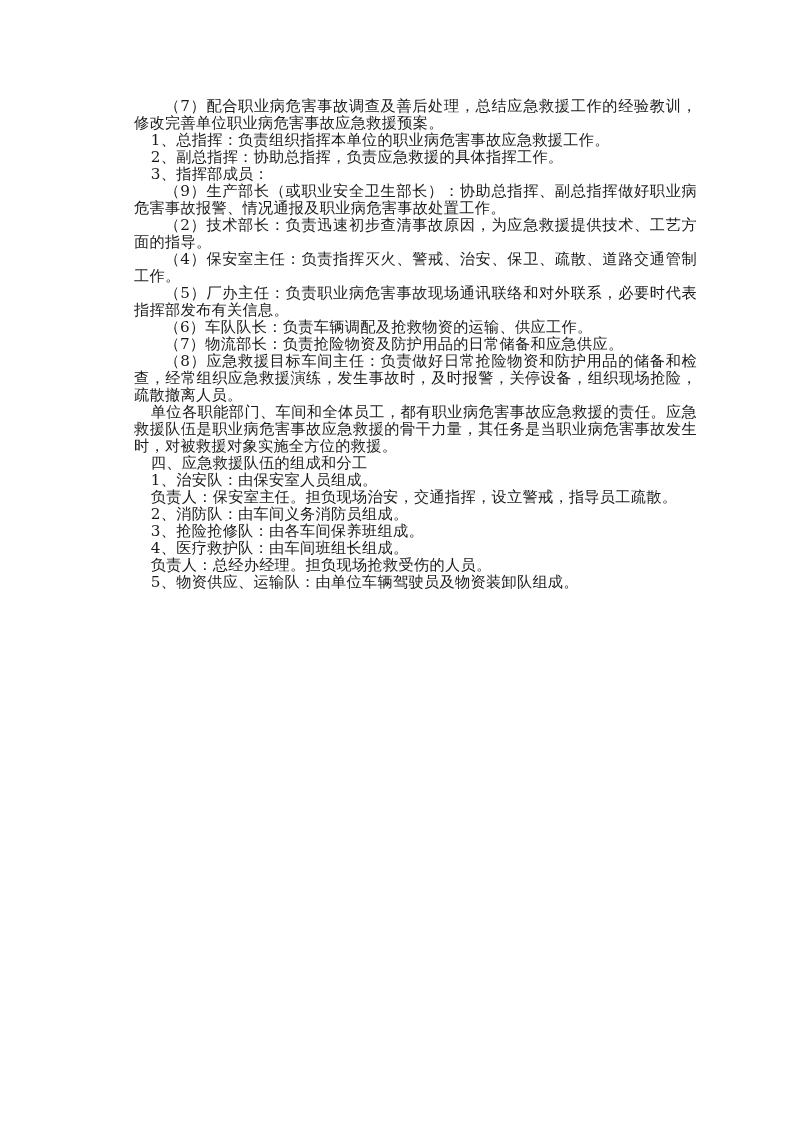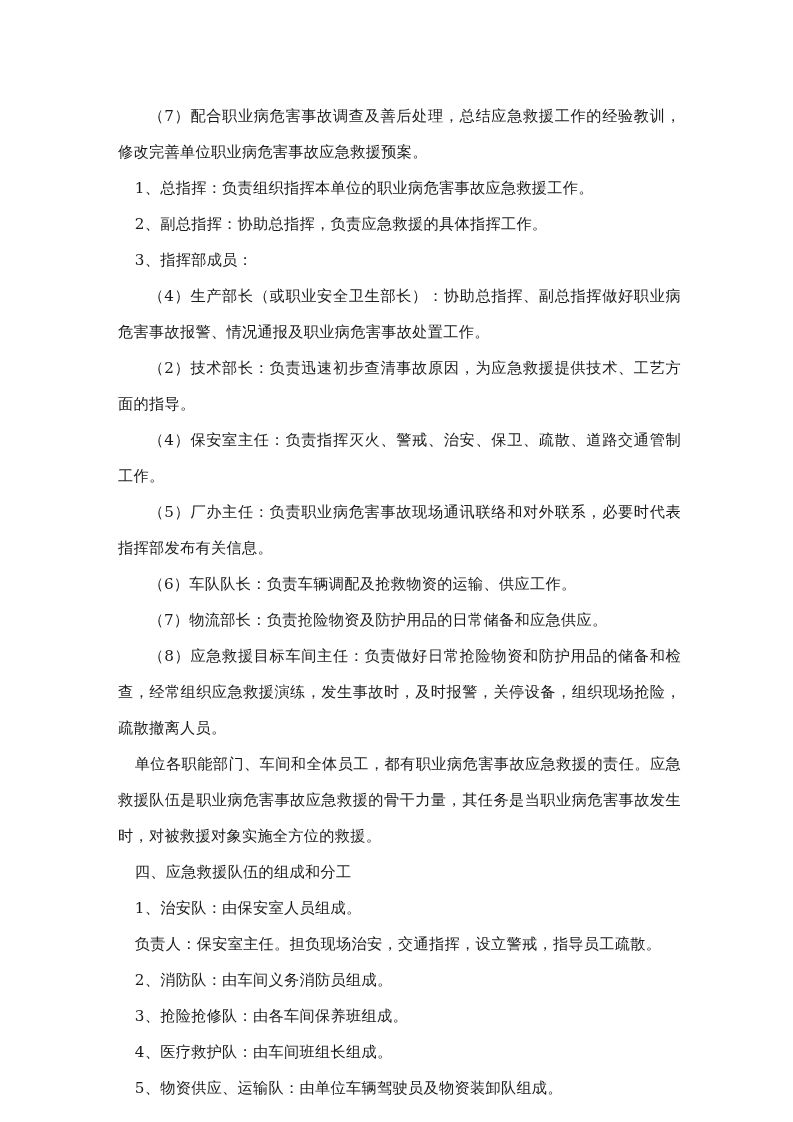--- a/index.html
+++ b/index.html
@@ -1,51 +1,52 @@
 <!DOCTYPE html>
 <html><head>
 <meta charset="utf-8">
 <style>
   html, body { margin: 0; padding: 0; background: #ffffff; }
   body { width: 793px; height: 1122px; position: relative; overflow: hidden; }
   .page {
     position: absolute;
-    left: 118px;
+    left: 134px;
     top: 98px;
     width: 563px;
     font-family: "DejaVu Serif", "Liberation Serif", serif;
     font-size: 15.2px;
-    line-height: 36px;
+    line-height: 17px;
     color: #1a1a1a;
   }
   .p {
     margin: 0;
     text-indent: 2em;
     text-align: justify;
     text-align-last: left;
     letter-spacing: 0.3px;
   }
   .p.indent1 { text-indent: 1.1em; }
 </style>
 </head>
 <body>
 
 <div class="page">
   <p class="p">（7）配合职业病危害事故调查及善后处理，总结应急救援工作的经验教训，修改完善单位职业病危害事故应急救援预案。</p>
   <p class="p indent1">1、总指挥：负责组织指挥本单位的职业病危害事故应急救援工作。</p>
   <p class="p indent1">2、副总指挥：协助总指挥，负责应急救援的具体指挥工作。</p>
   <p class="p indent1">3、指挥部成员：</p>
-  <p class="p">（4）生产部长（或职业安全卫生部长）：协助总指挥、副总指挥做好职业病危害事故报警、情况通报及职业病危害事故处置工作。</p>
+  <p class="p">（9）生产部长（或职业安全卫生部长）：协助总指挥、副总指挥做好职业病危害事故报警、情况通报及职业病危害事故处置工作。</p>
   <p class="p">（2）技术部长：负责迅速初步查清事故原因，为应急救援提供技术、工艺方面的指导。</p>
   <p class="p">（4）保安室主任：负责指挥灭火、警戒、治安、保卫、疏散、道路交通管制工作。</p>
   <p class="p">（5）厂办主任：负责职业病危害事故现场通讯联络和对外联系，必要时代表指挥部发布有关信息。</p>
   <p class="p">（6）车队队长：负责车辆调配及抢救物资的运输、供应工作。</p>
   <p class="p">（7）物流部长：负责抢险物资及防护用品的日常储备和应急供应。</p>
   <p class="p">（8）应急救援目标车间主任：负责做好日常抢险物资和防护用品的储备和检查，经常组织应急救援演练，发生事故时，及时报警，关停设备，组织现场抢险，疏散撤离人员。</p>
   <p class="p indent1">单位各职能部门、车间和全体员工，都有职业病危害事故应急救援的责任。应急救援队伍是职业病危害事故应急救援的骨干力量，其任务是当职业病危害事故发生时，对被救援对象实施全方位的救援。</p>
   <p class="p indent1">四、应急救援队伍的组成和分工</p>
   <p class="p indent1">1、治安队：由保安室人员组成。</p>
   <p class="p indent1">负责人：保安室主任。担负现场治安，交通指挥，设立警戒，指导员工疏散。</p>
   <p class="p indent1">2、消防队：由车间义务消防员组成。</p>
   <p class="p indent1">3、抢险抢修队：由各车间保养班组成。</p>
   <p class="p indent1">4、医疗救护队：由车间班组长组成。</p>
+  <p class="p indent1">负责人：总经办经理。担负现场抢救受伤的人员。</p>
   <p class="p indent1">5、物资供应、运输队：由单位车辆驾驶员及物资装卸队组成。</p>
 </div>
 
 </body></html>

